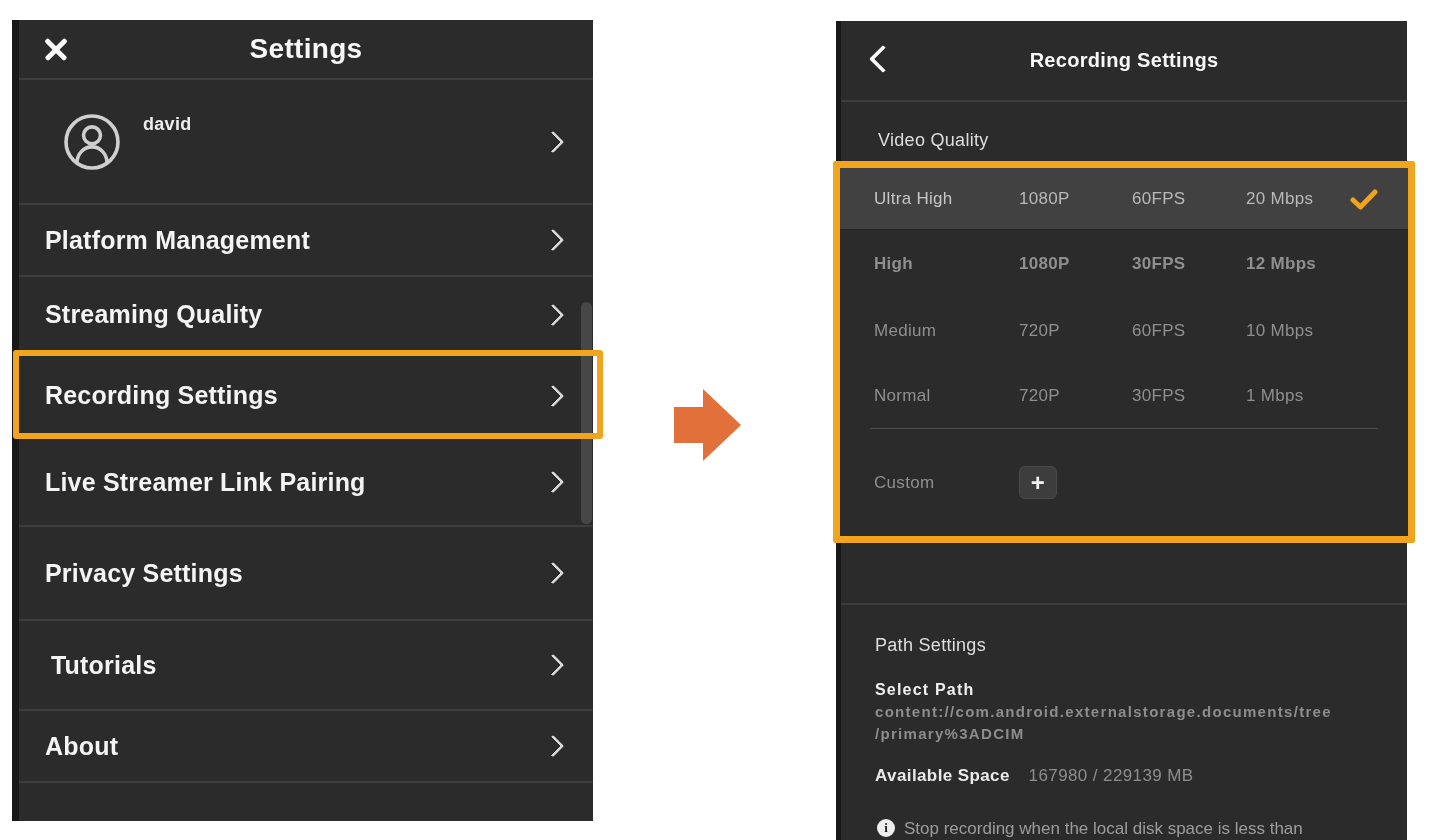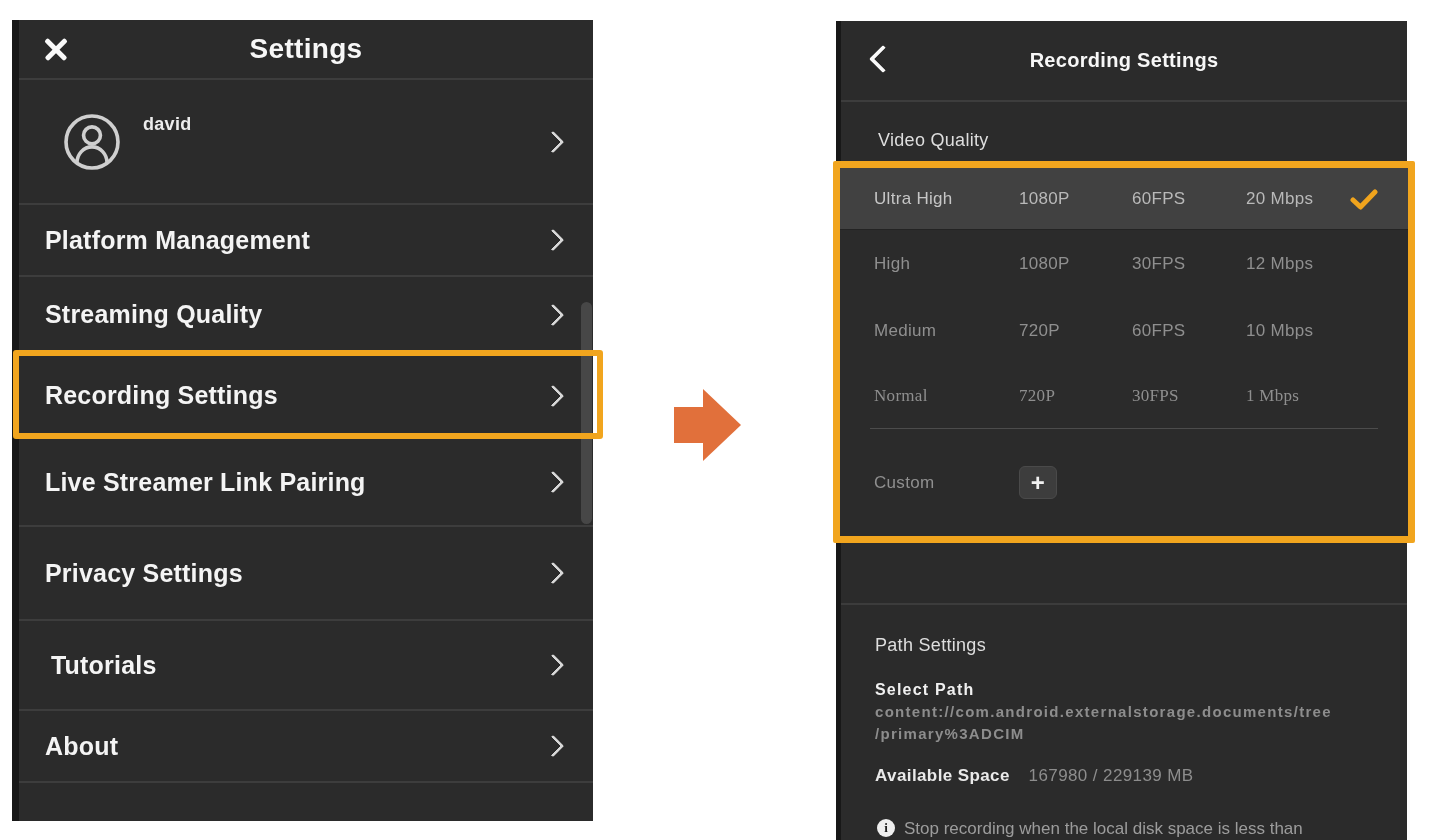--- a/index.html
+++ b/index.html
@@ -168,35 +168,35 @@
   <div class="quality-box">
     <div class="q-row selected" style="flex:0 0 62px;">
       <span class="q-name">Ultra High</span>
       <span>1080P</span>
       <span>60FPS</span>
       <span>20 Mbps</span>
       <svg class="check-icon" viewBox="0 0 28 22">
         <polyline points="3,12 10.5,19 25,4" fill="none" stroke="#F0A41D" stroke-width="5" stroke-linecap="round" stroke-linejoin="round"></polyline>
       </svg>
     </div>
-    <div class="q-row" style="flex:0 0 68px;">
+    <div class="q-row" style="flex:0 0 68px;font-weight:bold;">
       <span class="q-name">High</span>
       <span>1080P</span>
       <span>30FPS</span>
       <span>12 Mbps</span>
       <span></span>
     </div>
     <div class="q-row" style="flex:0 0 66px;">
       <span class="q-name">Medium</span>
       <span>720P</span>
       <span>60FPS</span>
       <span>10 Mbps</span>
       <span></span>
     </div>
-    <div class="q-row" style="flex:0 0 64px;font-family:Liberation Serif, serif;">
+    <div class="q-row" style="flex:0 0 64px;">
       <span class="q-name">Normal</span>
       <span>720P</span>
       <span>30FPS</span>
       <span>1 Mbps</span>
       <span></span>
     </div>
     <div class="q-divider"></div>
     <div class="q-row" style="flex:1 1 auto;">
       <span class="q-name">Custom</span>
       <span class="plus-btn">+</span>

